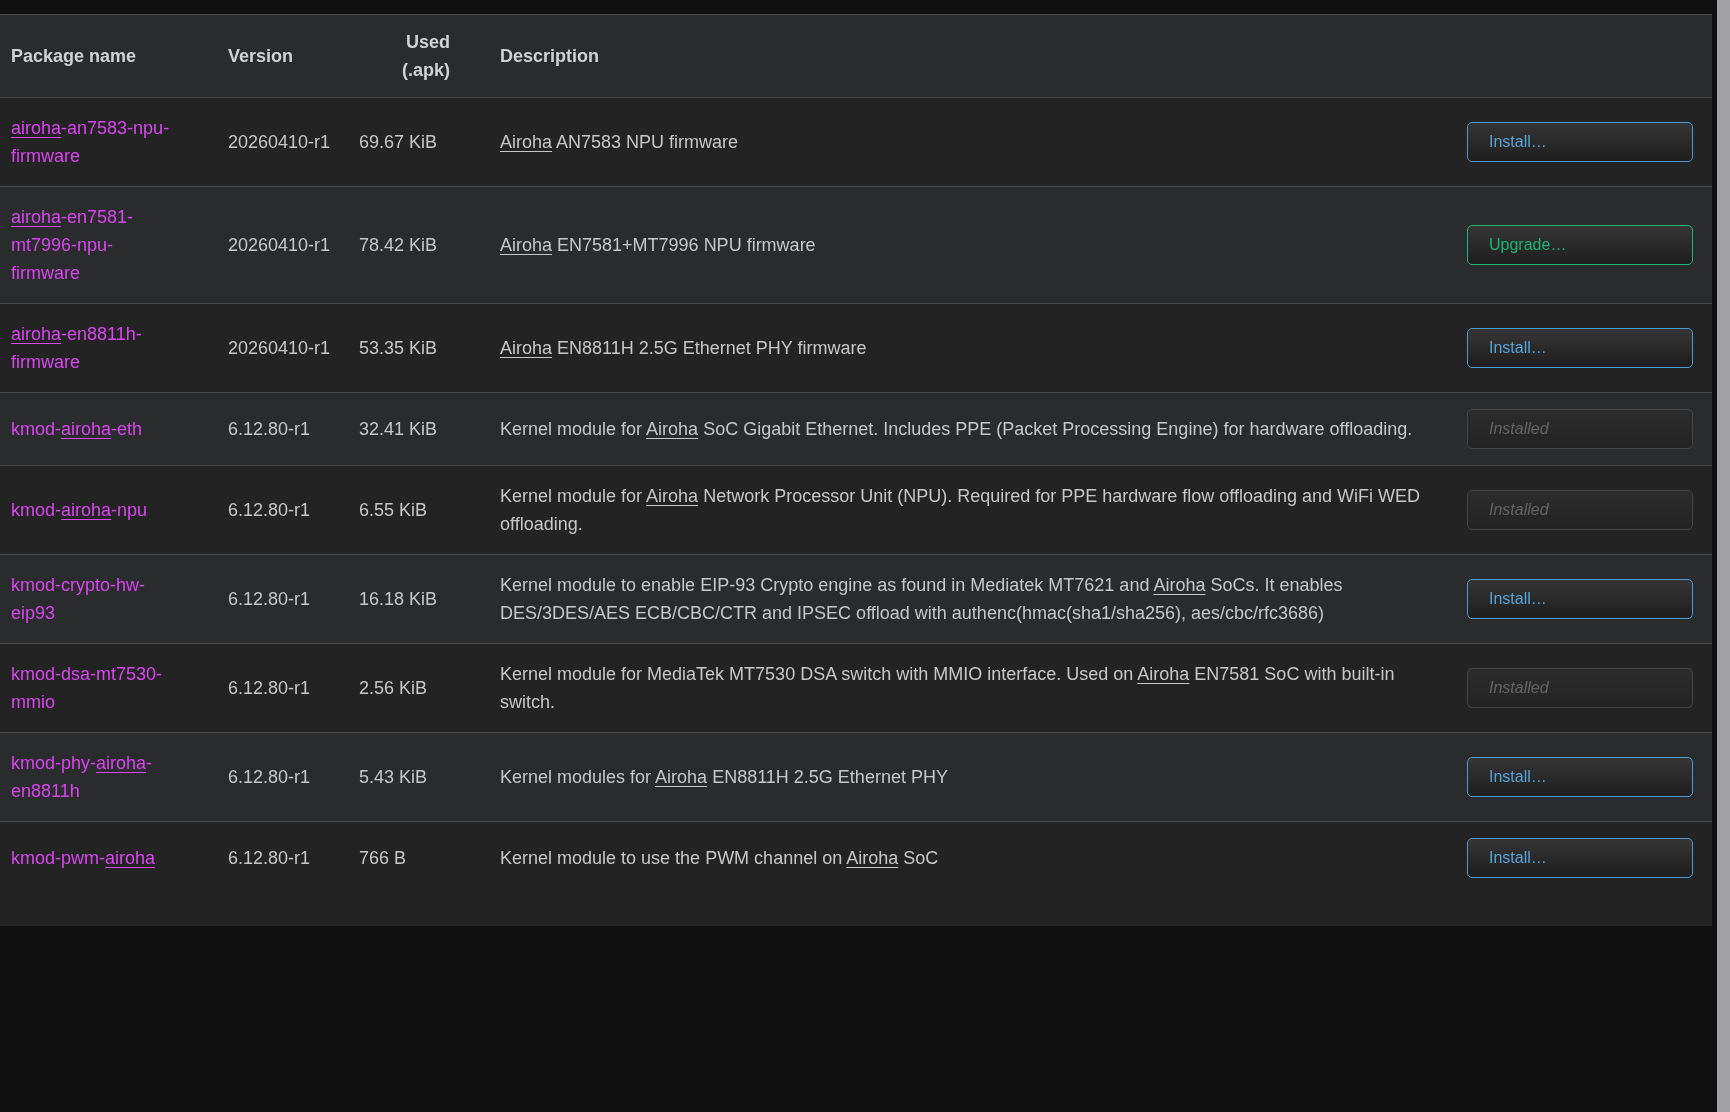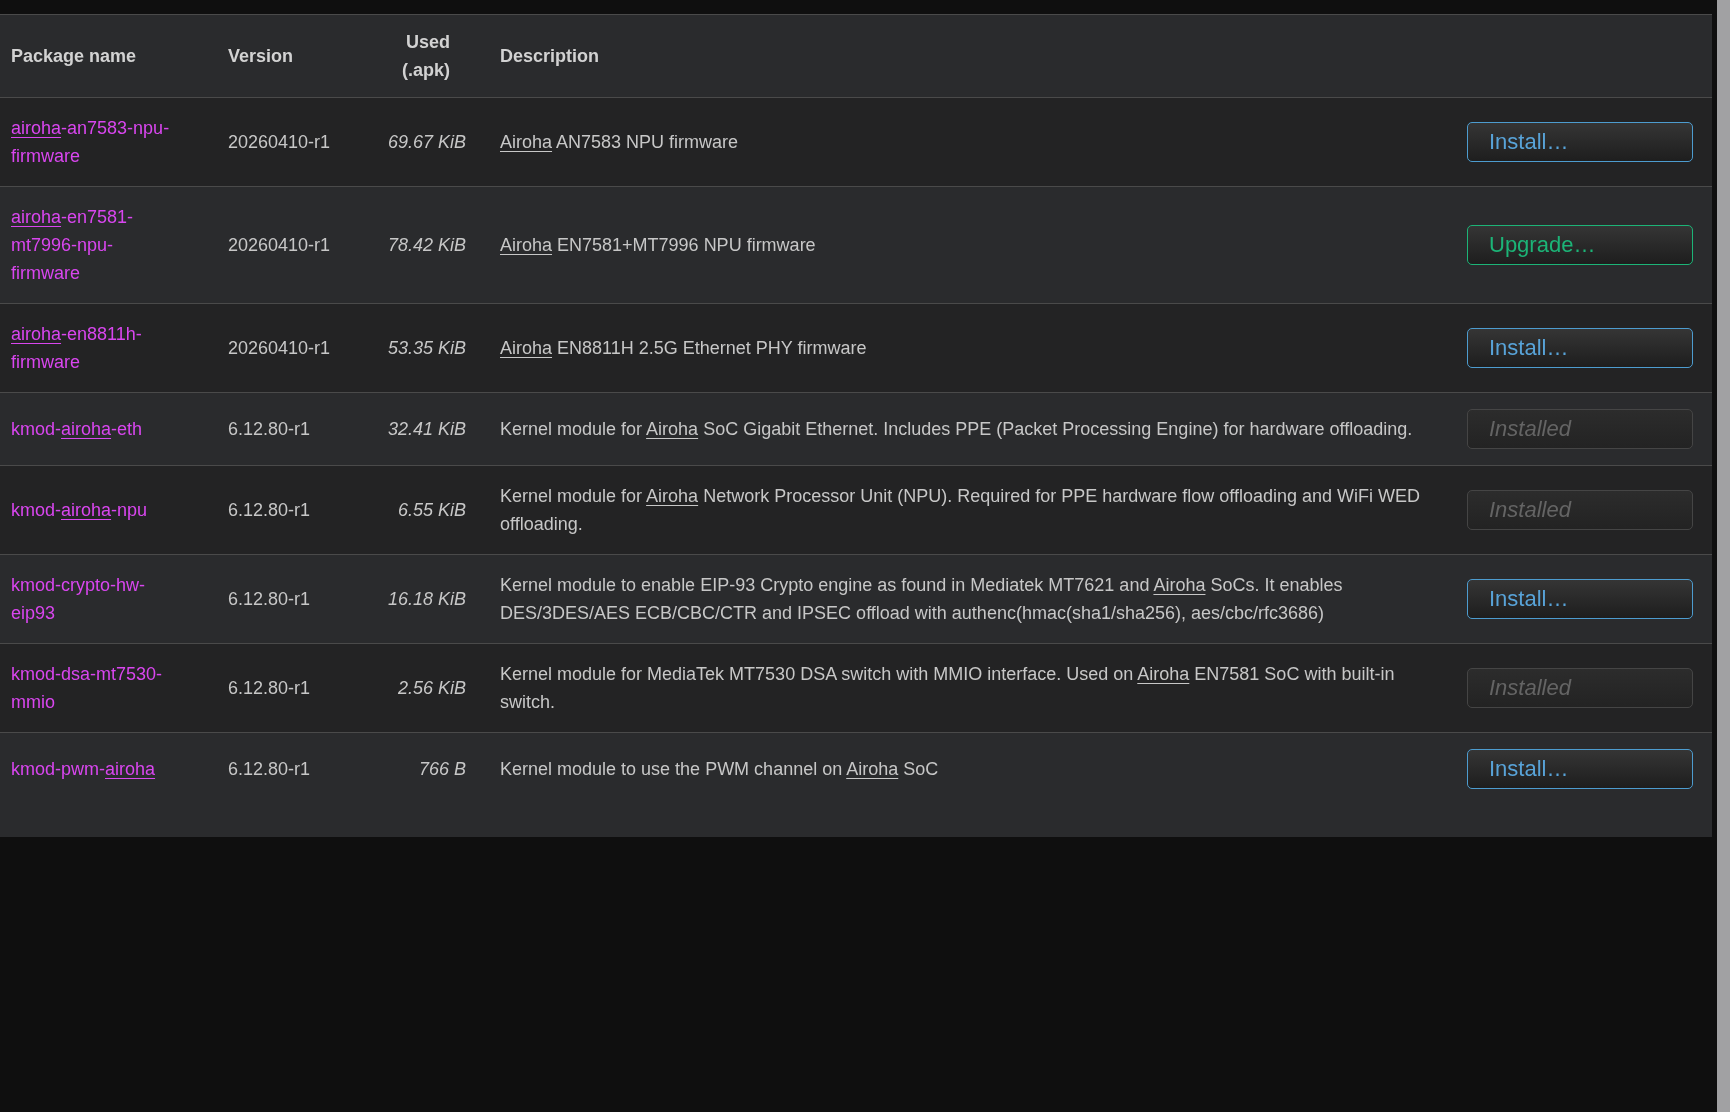--- a/index.html
+++ b/index.html
@@ -56,40 +56,40 @@
     vertical-align: middle;
     padding: 16px 0;
   }
   td.cell-name {
     padding-left: 11px;
     padding-right: 41px;
     color: #d946ef;
     word-wrap: break-word;
   }
   td.cell-version { padding-left: 11px; }
-  td.cell-size { text-align: right; font-style: italic; }
+  td.cell-size { text-align: left; }
   td.cell-desc { padding-left: 34px; padding-right: 24px; }
   td.cell-action { }
 
   u {
     text-decoration: underline;
     text-underline-offset: 3px;
   }
 
   .btn {
     display: block;
     box-sizing: border-box;
     width: 226px;
     height: 40px;
     margin-left: 12px;
     border-radius: 5px;
     border: 1px solid transparent;
     background: linear-gradient(#353535, #1e1e1e);
     font-family: "Liberation Sans", "DejaVu Sans", sans-serif;
-    font-size: 22px;
+    font-size: 16px;
     text-align: left;
     padding: 0 0 0 21px;
     line-height: 38px;
     cursor: pointer;
   }
   .btn-install   { color: #58a3d8; border-color: #4d9ccf; }
   .btn-upgrade   { color: #1cb477; border-color: #1cb477; }
   .btn-installed {
     color: #646464;
     border-color: #454545;
@@ -200,20 +200,29 @@
   <tr>
     <td class="cell-name"><span>kmod-dsa-mt7530-mmio</span></td>
     <td class="cell-version">6.12.80-r1</td>
     <td class="cell-size">2.56 KiB</td>
     <td class="cell-desc"><span>Kernel module for MediaTek MT7530 DSA switch with MMIO interface. Used on </span><u>Airoha</u><span> EN7581 SoC with built-in switch.</span></td>
     <td class="cell-action">
       <button class="btn btn-installed" disabled="">Installed</button>
     </td>
   </tr>
 
+  <tr>
+    <td class="cell-name"><span>kmod-phy-</span><u>airoha</u><span>-en8811h</span></td>
+    <td class="cell-version">6.12.80-r1</td>
+    <td class="cell-size">5.43 KiB</td>
+    <td class="cell-desc"><span>Kernel modules for </span><u>Airoha</u><span> EN8811H 2.5G Ethernet PHY</span></td>
+    <td class="cell-action">
+      <button class="btn btn-install">Install…</button>
+    </td>
+  </tr>
 
   <tr>
     <td class="cell-name"><span>kmod-pwm-</span><u>airoha</u></td>
     <td class="cell-version">6.12.80-r1</td>
     <td class="cell-size">766 B</td>
     <td class="cell-desc"><span>Kernel module to use the PWM channel on </span><u>Airoha</u><span> SoC</span></td>
     <td class="cell-action">
       <button class="btn btn-install">Install…</button>
     </td>
   </tr>

